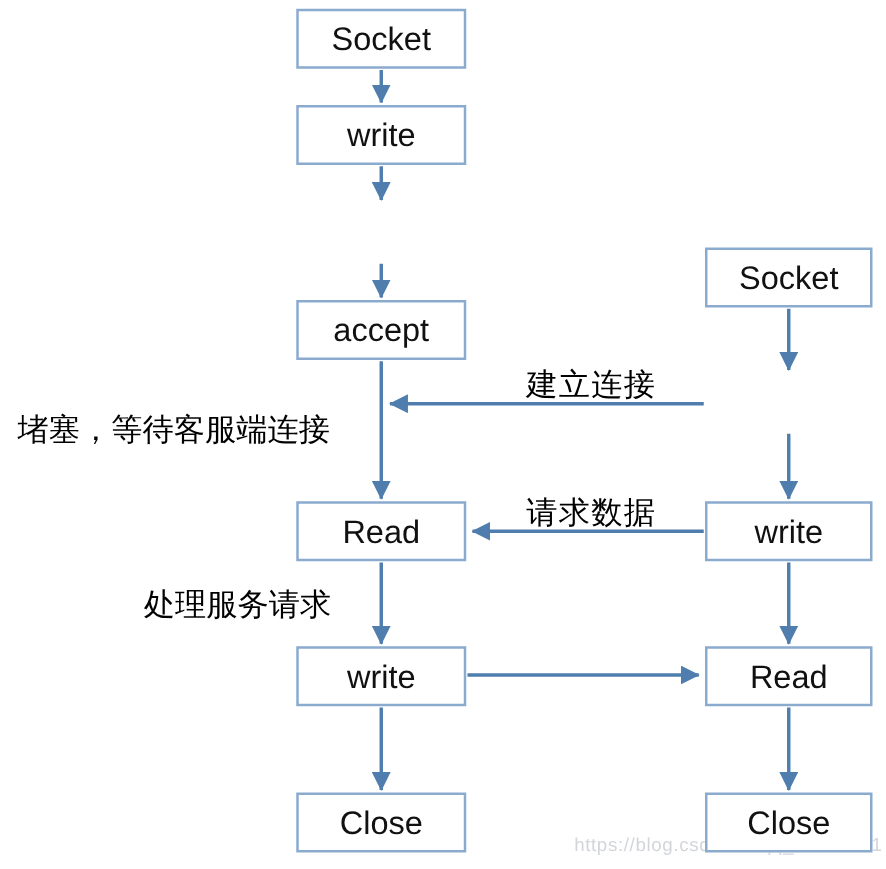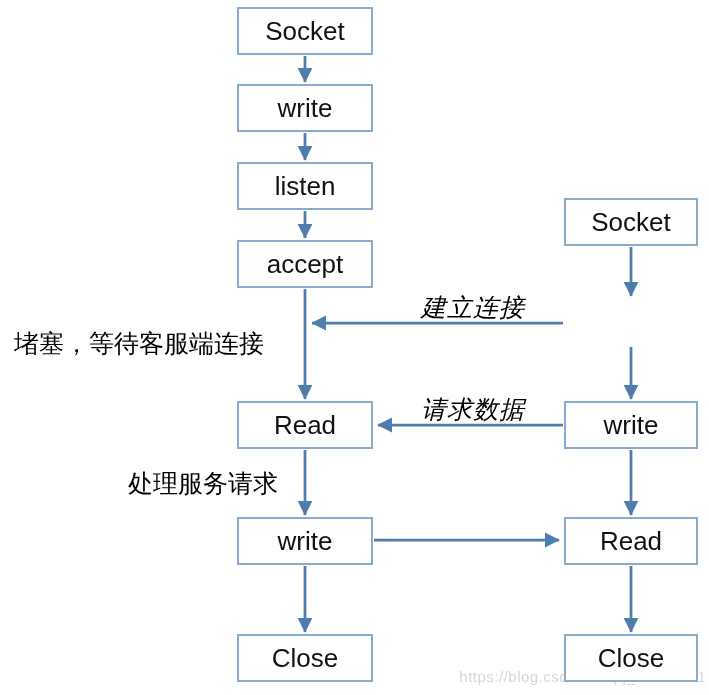--- a/index.html
+++ b/index.html
@@ -10,21 +10,21 @@
   #edges{position:absolute;left:0;top:0;width:709px;height:695px;}
   .box{
     position:absolute;height:48px;background:#ffffff;border:2px solid #8aabce;
     box-sizing:border-box;display:flex;align-items:center;justify-content:center;
     font-size:26px;color:#111111;z-index:2;
   }
   .srv{left:237px;width:136px;}
   .cli{left:564px;width:134px;}
   .edge-label{
     position:absolute;width:160px;text-align:center;font-size:25px;color:#000000;
-    letter-spacing:1px;z-index:3;white-space:nowrap;font-style:italic;
+    letter-spacing:1px;z-index:3;white-space:nowrap;
   }
   .side-note{
     position:absolute;font-size:25px;color:#000000;white-space:nowrap;z-index:3;text-align:right;
   }
   .watermark{
     position:absolute;right:3px;top:668px;font-size:15px;color:#d2d6da;
     letter-spacing:0.5px;z-index:1;
   }
 </style>
 </head>
@@ -51,31 +51,30 @@
     <line x1="631" y1="450" x2="631" y2="515" stroke-width="2.75" marker-end="url(#arr)" stroke="#4e7dae"></line>
     <line x1="631" y1="566" x2="631" y2="632" stroke-width="2.75" marker-end="url(#arr)" stroke="#4e7dae"></line>
 
     <line x1="563" y1="323" x2="312" y2="323" stroke-width="2.75" marker-end="url(#arr)" stroke="#4e7dae"></line>
     <line x1="563" y1="425" x2="378" y2="425" stroke-width="2.75" marker-end="url(#arr)" stroke="#4e7dae"></line>
     <line x1="374" y1="540" x2="559" y2="540" stroke-width="2.75" marker-end="url(#arr)" stroke="#4e7dae"></line>
   </svg>
 
   <div class="box srv" style="top:7px">Socket</div>
   <div class="box srv" style="top:84px">write</div>
-  <div class="box srv" style="top:162px">listen</div>
   <div class="box srv" style="top:240px">accept</div>
   <div class="box srv" style="top:401px">Read</div>
   <div class="box srv" style="top:517px">write</div>
   <div class="box srv" style="top:634px">Close</div>
 
   <div class="box cli" style="top:198px">Socket</div>
   <div class="box cli" style="top:401px">write</div>
   <div class="box cli" style="top:517px">Read</div>
   <div class="box cli" style="top:634px">Close</div>
 
   <div class="edge-label" style="left:393px;top:291px">建立连接</div>
   <div class="edge-label" style="left:393px;top:393px">请求数据</div>
 
   <div class="side-note" style="left:14px;top:327px">堵塞，等待客服端连接</div>
-  <div class="side-note" style="left:128px;top:467px">处理服务请求</div>
+  <div class="side-note" style="left:115px;top:467px">处理服务请求</div>
 
   <div class="watermark">https://blog.csdn.net/qq_43762191</div>
 </div>
 
 </body></html>

